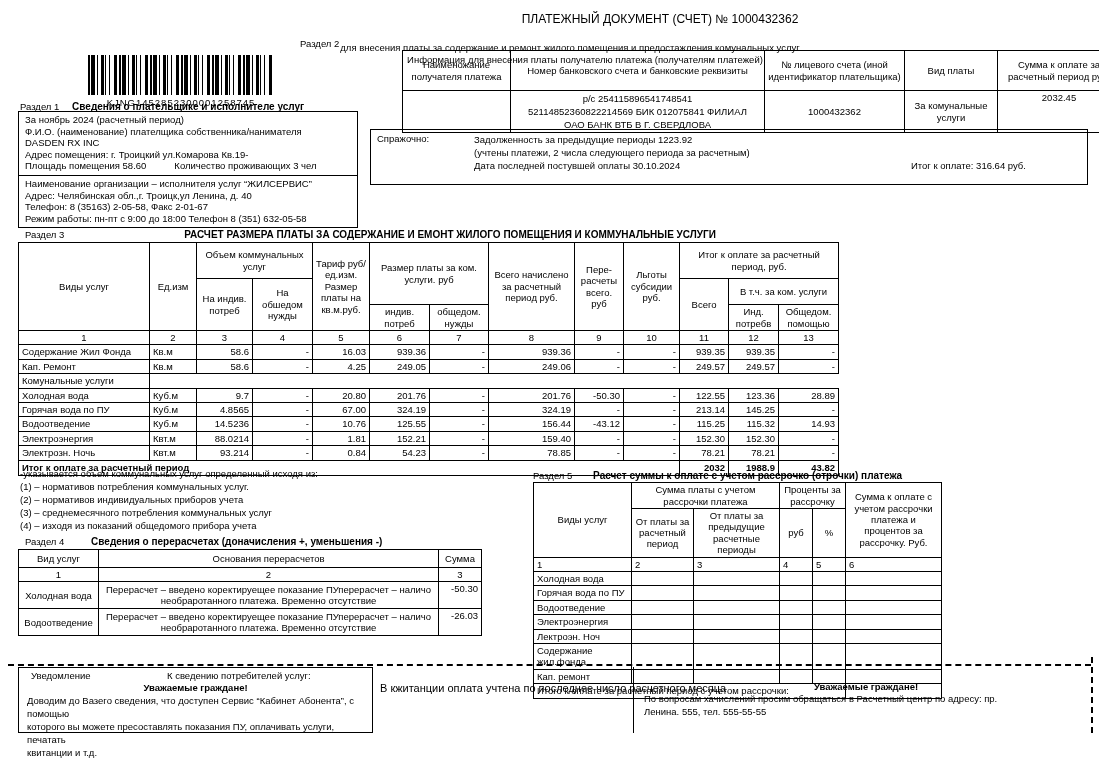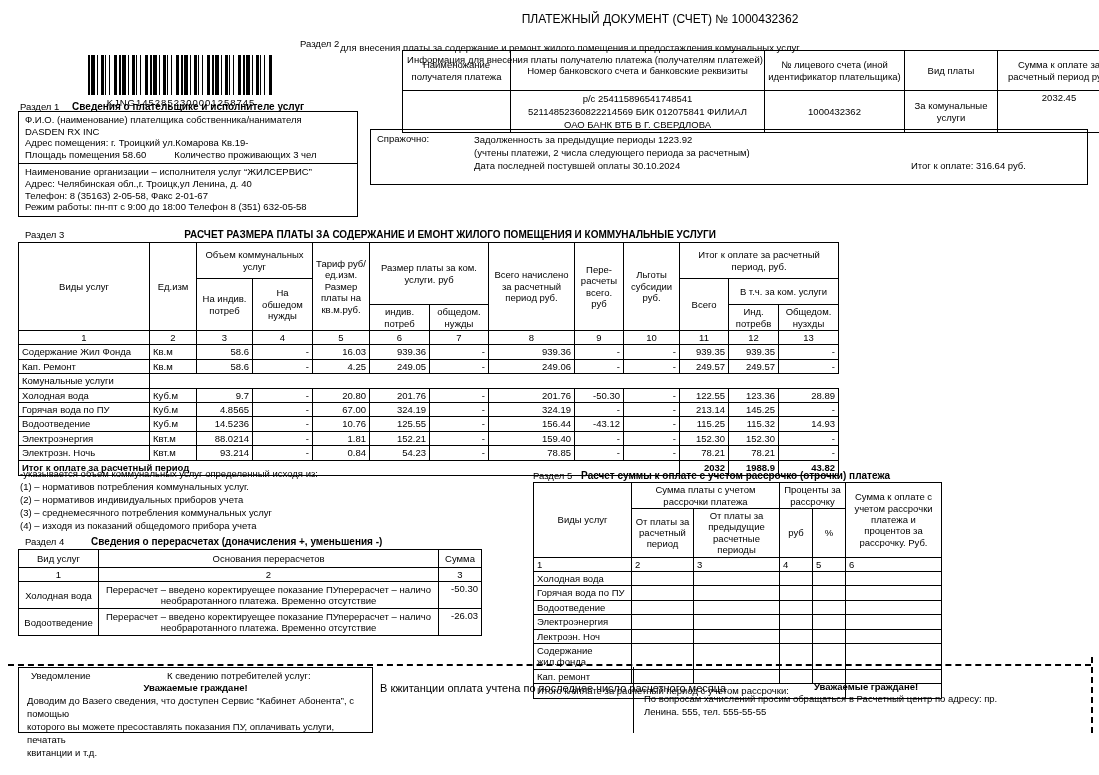--- a/index.html
+++ b/index.html
@@ -123,20 +123,21 @@
   </div>
 </div>
 
 <div class="abs" style="top:101px; left:20px;">
   <span class="sec-label">Раздел 1</span>
   <span class="b" style="margin-left:10px;">Сведения о плательщике и исполнителе услуг</span>
 </div>
 <div class="abs s1box" style="top:111px; left:18px;">
   <div class="part">
     <div>
+        <div class="ln">За ноябрь 2024 (расчетный период)</div>
         <div class="ln">Ф.И.О. (наименование) плателщика собственника/нанимателя</div>
         <div class="ln">DASDEN RX INC</div>
         <div class="ln">Адрес помещения:  г. Троицкий ул.Комарова Кв.19-</div>
       </div>
     <div class="ln">
       <span>Площадь помещения 58.60</span><span class="gap28"></span><span>Количество проживающих 3 чел</span>
     </div>
   </div>
   <div class="part">
       <div class="ln">Наименование организации – исполнителя услуг “ЖИЛСЕРВИС”</div>
@@ -180,21 +181,21 @@
     <tr class="hr2">
       <th rowspan="2">На индив. потреб</th>
       <th rowspan="2">На обшедом нужды</th>
       <th rowspan="2">Всего</th>
       <th colspan="2">В т.ч. за ком. услуги</th>
     </tr>
     <tr class="hr3">
       <th>индив. потреб</th>
       <th>общедом. нужды</th>
       <th>Инд. потребв</th>
-      <th>Общедом. нузхды</th>
+      <th>Общедом. помощью</th>
     </tr>
     <tr class="numrow">
         <td class="tc">1</td>
         <td class="tc">2</td>
         <td class="tc">3</td>
         <td class="tc">4</td>
         <td class="tc">5</td>
         <td class="tc">6</td>
         <td class="tc">7</td>
         <td class="tc">8</td>
@@ -378,21 +379,21 @@
       <tr class="datarow">
         <td>Водоотведение</td>
         <td>Перерасчет – введено коректируещее показание ПУперерасчет – наличо необраротанного платежа. Временно отсутствие</td>
         <td class="ar" style="vertical-align:top;">-26.03</td>
       </tr>
     </tbody>
 </table>
 
 <div class="abs" style="top:470px; left:533px;">
   <span class="sec-label">Раздел 5</span>
-  <span class="b" style="margin-left:6px;">Расчет  суммы  к оплате  с учетом рассрочко (отрочки) платежа</span>
+  <span class="b" style="margin-left:18px;">Расчет  суммы  к оплате  с учетом рассрочко (отрочки) платежа</span>
 </div>
 <table class="abs s5t" style="top:482px; left:533px; width:408px;">
   <colgroup>
       <col style="width:98px">
       <col style="width:62px">
       <col style="width:86px">
       <col style="width:33px">
       <col style="width:33px">
       <col style="width:96px">
     </colgroup>

